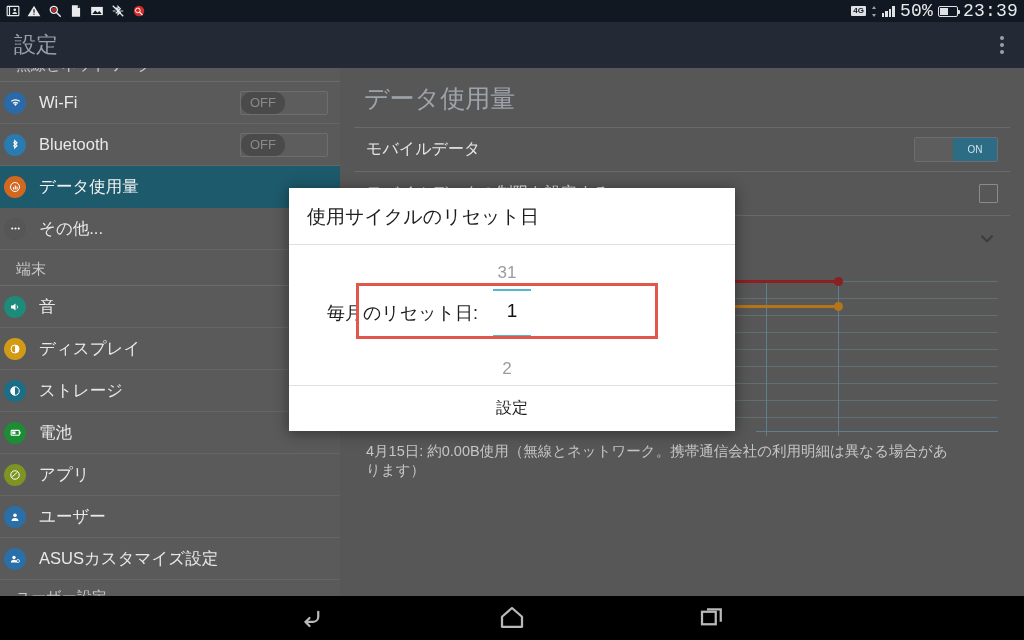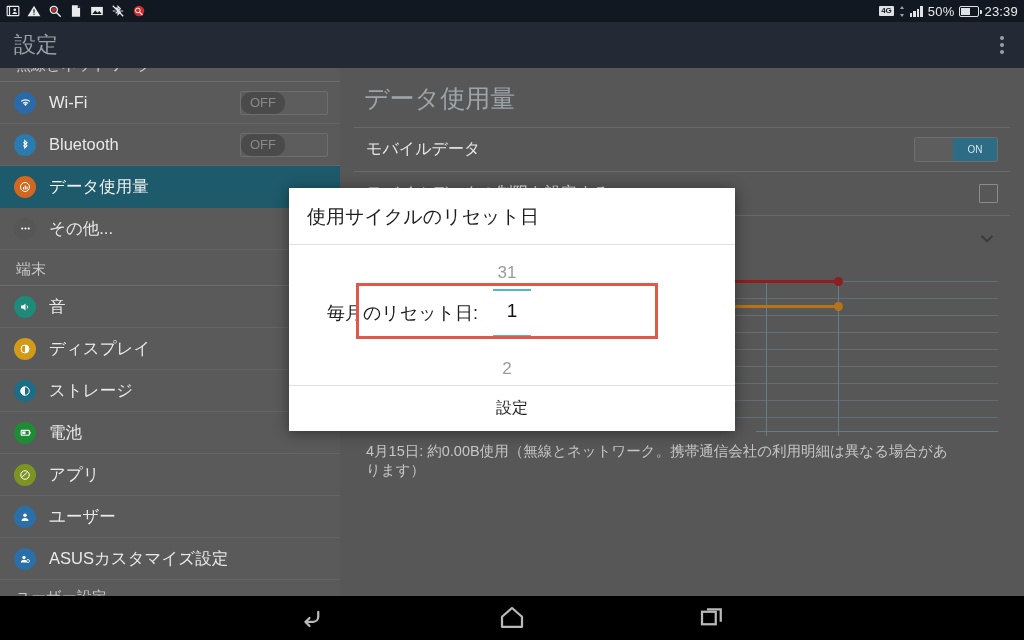--- a/index.html
+++ b/index.html
@@ -12,21 +12,21 @@
 
   
   #statusbar {
     position: absolute; top: 0; left: 0; width: 1024px; height: 22px;
     background: #121822; display: flex; align-items: center;
     padding: 0 6px; z-index: 40;
   }
   .sb-left { display: flex; align-items: center; gap: 7px; }
   .sb-right { margin-left: auto; display: flex; align-items: center; gap: 5px; }
   .sb-ico { width: 14px; height: 14px; display: block; }
-  .sb-txt { color: #e8eaec; font-size: 13px; letter-spacing: .2px; }
+  .sb-txt { color: #e8eaec; font-size: 18px; letter-spacing: .2px; font-family: Liberation Mono, monospace; }
   .badge4g {
     background: #dfe2e5; color: #121822; font-size: 8px; font-weight: bold;
     border-radius: 1px; padding: 0 2px; line-height: 10px; height: 10px;
     display: inline-block;
   }
   .bars { display: flex; align-items: flex-end; gap: 1px; height: 11px; }
   .bars i { width: 2.5px; background: #dfe2e5; display: block; }
   .arrows { display:flex; flex-direction:column; gap:1px; }
   .batt {
     width: 20px; height: 11px; border: 1.5px solid #dfe2e5; border-radius: 2px;
@@ -52,21 +52,21 @@
   #sidebar {
     position: absolute; top: 68px; left: 0; width: 340px; bottom: 0;
     background: #5a5a5a; overflow: hidden; z-index: 10;
   }
   .sb-head {
     color: #c8c8c8; font-size: 15px; padding: 2px 16px 6px 16px;
     border-bottom: 1px solid #6b6b6b; white-space: nowrap;
   }
   .sb-head.cut { margin-top: -14px; }
   .sb-row {
-    display: flex; align-items: center; height: 42px; padding: 0 12px 0 14px;
+    display: flex; align-items: center; height: 42px; padding: 0 12px 0 4px;
     border-bottom: 1px solid #656565; cursor: pointer;
   }
   .sb-row.sel { background: #1d5a6b; border-bottom-color: #1d5a6b; }
   .sb-ic {
     width: 22px; height: 22px; border-radius: 50%; flex: 0 0 22px;
     display: flex; align-items: center; justify-content: center;
     margin-right: 13px; color: #ffffff; font-size: 11px; line-height: 1;
   }
   .sb-label { color: #e9e9e9; font-size: 16.5px; white-space: nowrap; }
   .sb-row.sel .sb-label { color: #f2f2f2; }

